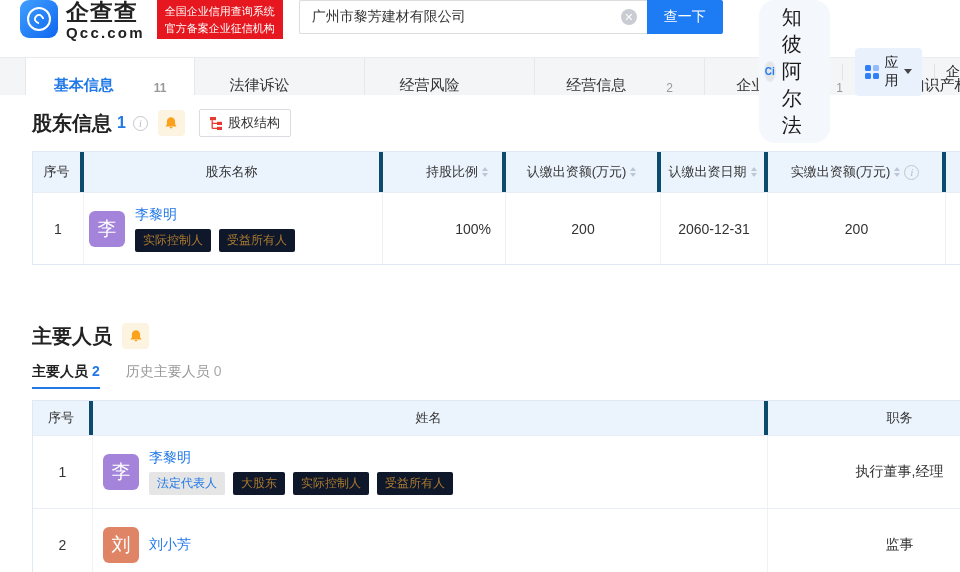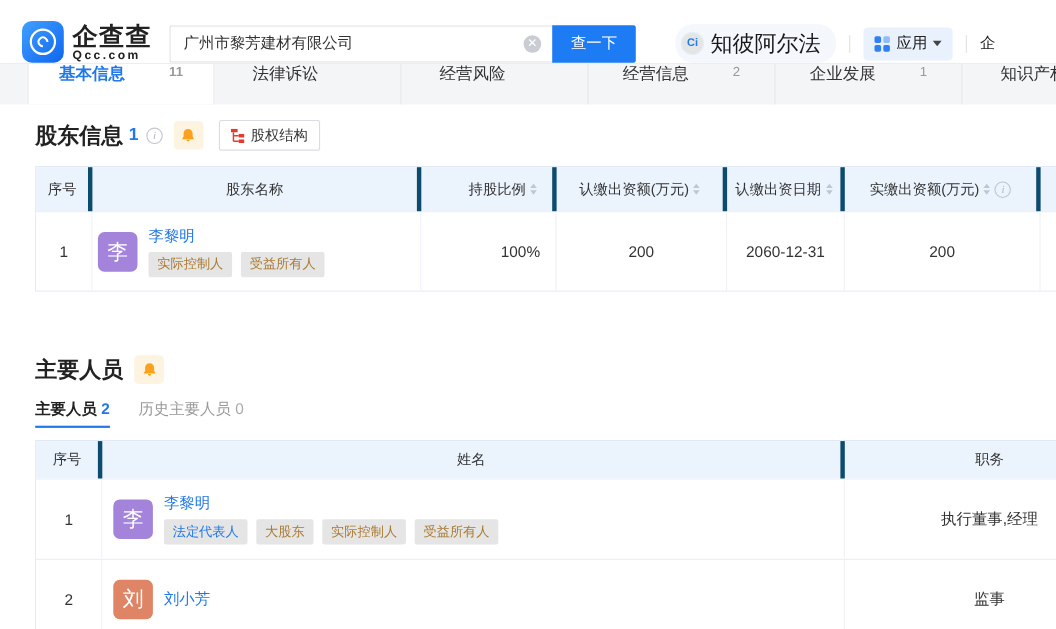--- a/index.html
+++ b/index.html
@@ -1,27 +1,27 @@
 <!DOCTYPE html>
 <html><head>
 <meta charset="utf-8">
 <style>
   * { margin:0; padding:0; box-sizing:border-box; }
   html,body { width:960px; height:572px; overflow:hidden; background:#fff;
     font-family:"Liberation Sans","DejaVu Sans",sans-serif; color:#333; }
 
   
-  .hdr { height:57px; display:flex; align-items:flex-end; padding-left:20px; background:#fff; position:relative; }
+  .hdr { height:57px; display:flex; align-items:flex-start; padding-left:20px; background:#fff; position:relative; }
   .logo-ic { width:38px; height:38px; border-radius:9px; flex:0 0 auto;
     background:linear-gradient(135deg,#41a0ff,#0e66ef); display:flex; align-items:center; justify-content:center; }
   .ring { width:24px; height:24px; border:2.5px solid #fff; border-radius:50%; display:flex; align-items:center; justify-content:center; }
   .ring-c { width:10px; height:10px; border:2.5px solid #fff; border-right-color:transparent; border-radius:50%; transform:rotate(45deg); }
   .logo-tx { margin-left:8px; }
   .logo-cn { font-size:23px; font-weight:700; color:#222; line-height:1.05; letter-spacing:1px; }
-  .logo-en { font-size:11px; font-weight:700; color:#222; letter-spacing:2.2px; }
+  .logo-en { font-size:15px; font-weight:700; color:#222; letter-spacing:2.2px; }
   .badge { margin-left:12px; background:#e7171f; color:#fff; font-size:11px; line-height:1.5;
     padding:3px 8px; font-weight:500; white-space:nowrap; }
   .srch { margin-left:16px; display:flex; height:34px; }
   .srch input { width:348px; height:34px; border:1px solid #dcdcdc; border-right:none; border-radius:2px 0 0 2px;
     padding:0 34px 0 12px; font-size:14px; color:#333; outline:none; font-family:inherit; }
   .clr { position:relative; width:0; }
   .clr span { position:absolute; right:10px; top:9px; width:16px; height:16px; border-radius:50%; background:#c9ccd2;
     color:#fff; font-size:11px; line-height:16px; text-align:center; cursor:pointer; }
   .go-btn { width:76px; height:34px; background:#1d7bf4; color:#fff; font-size:14px; border:none;
     border-radius:0 2px 2px 0; cursor:pointer; font-family:inherit; }
@@ -34,21 +34,21 @@
   .apps { display:flex; align-items:center; background:#e9f1fd; border-radius:4px; padding:6px 10px; cursor:pointer; }
   .grid-ic { width:14px; height:14px; display:grid; grid-template-columns:6px 6px; grid-template-rows:6px 6px; gap:2px; }
   .grid-ic i { border-radius:1.5px; background:#2f80f5; }
   .grid-ic i.lt { background:#93bbf9; }
   .apps-tx { margin:0 5px 0 6px; font-size:14px; color:#222; font-weight:500; }
   .caret { width:0; height:0; border-left:4px solid transparent; border-right:4px solid transparent; border-top:5px solid #444; }
   .clipped { font-size:14px; color:#222; font-weight:500; white-space:nowrap; }
 
   
   .tabbar { height:38px; background:#f4f5f7; border-top:1px solid #ececee; display:flex; padding-left:25px; overflow:hidden; }
-  .tab { width:170px; flex:0 0 auto; display:flex; align-items:flex-start; justify-content:center;
+  .tab { width:170px; flex:0 0 auto; display:flex; align-items:flex-end; justify-content:center;
     font-size:15px; color:#333; border-right:1px solid #e7e8ea; cursor:pointer;gap:36px; }
   .tab:first-child { border-left:1px solid #e7e8ea; }
   .tab .cnt { font-size:12px; color:#999; margin-left:4px; }
   .tab.on { background:#fff; color:#2178e8; font-weight:700; border-right-color:#e7e8ea; }
 
   
   .content { padding:0 0 0 32px; }
   .sec-head { display:flex; align-items:center; height:56px; }
   .sec-head.h2nd { height:30px; margin-top:56px; }
   .sec-title { font-size:20px; font-weight:700; color:#222; }
@@ -80,21 +80,21 @@
   .c.idx2 { width:60px; } .c.nm2 { width:675px; } .c.pos { width:263px; }
   .trow.h72 { height:72px; } .trow.h73 { height:73px; }
   .namecell { justify-content:flex-start !important; padding-left:5px; }
   .namecell2 { justify-content:flex-start !important; padding-left:10px; }
   .avatar { width:36px; height:36px; border-radius:6px; color:#fff; font-size:19px; flex:0 0 auto;
     display:flex; align-items:center; justify-content:center; }
   .av-purple { background:#a384da; } .av-salmon { background:#df8465; }
   .pinfo { margin-left:10px; display:flex; flex-direction:column; justify-content:center; gap:5px; }
   .pname { font-size:14px; color:#2178e8; cursor:pointer; }
   .tags { display:flex; gap:8px; }
-  .tag { font-size:12px; padding:3px 8px; border-radius:2px; background:#e5e5e5; color:#aa7a31; white-space:nowrap; }
+  .tag { font-size:12px; padding:3px 8px; border-radius:2px; background:#0f172a; color:#aa7a31; white-space:nowrap; }
   .tag.blue { background:#e5e5e5; color:#2178e8; }
   .sort { display:inline-flex; flex-direction:column; gap:2px; margin-left:4px; }
   .sort i { width:0; height:0; border-left:3.5px solid transparent; border-right:3.5px solid transparent; }
   .sort .up { border-bottom:4px solid #bcc6d4; } .sort .dn { border-top:4px solid #bcc6d4; }
 
   
   .subtabs { display:flex; gap:26px; margin-top:12px; height:26px; }
   .stab { font-size:14px; color:#999; cursor:pointer; position:relative; padding-bottom:9px; }
   .stab .scnt { margin-left:4px; color:#aaa; }
   .stab.on { color:#222; font-weight:700; }
@@ -106,20 +106,24 @@
 
 <div class="hdr">
   <div class="logo-ic">
       <div class="ring">
         <div class="ring-c"></div>
       </div>
     </div>
   <div class="logo-tx">
     <div class="logo-cn">企查查</div>
     <div class="logo-en">Qcc.com</div>
+  </div>
+  <div class="badge">
+    <div>全国企业信用查询系统</div>
+    <div>官方备案企业征信机构</div>
   </div>
   <div class="srch">
     <input value="广州市黎芳建材有限公司" style="">
     <div class="clr">
         <span>✕</span>
       </div>
     <button class="go-btn">查一下</button>
   </div>
   <div class="hdr-right">
     <div class="zhibi">

